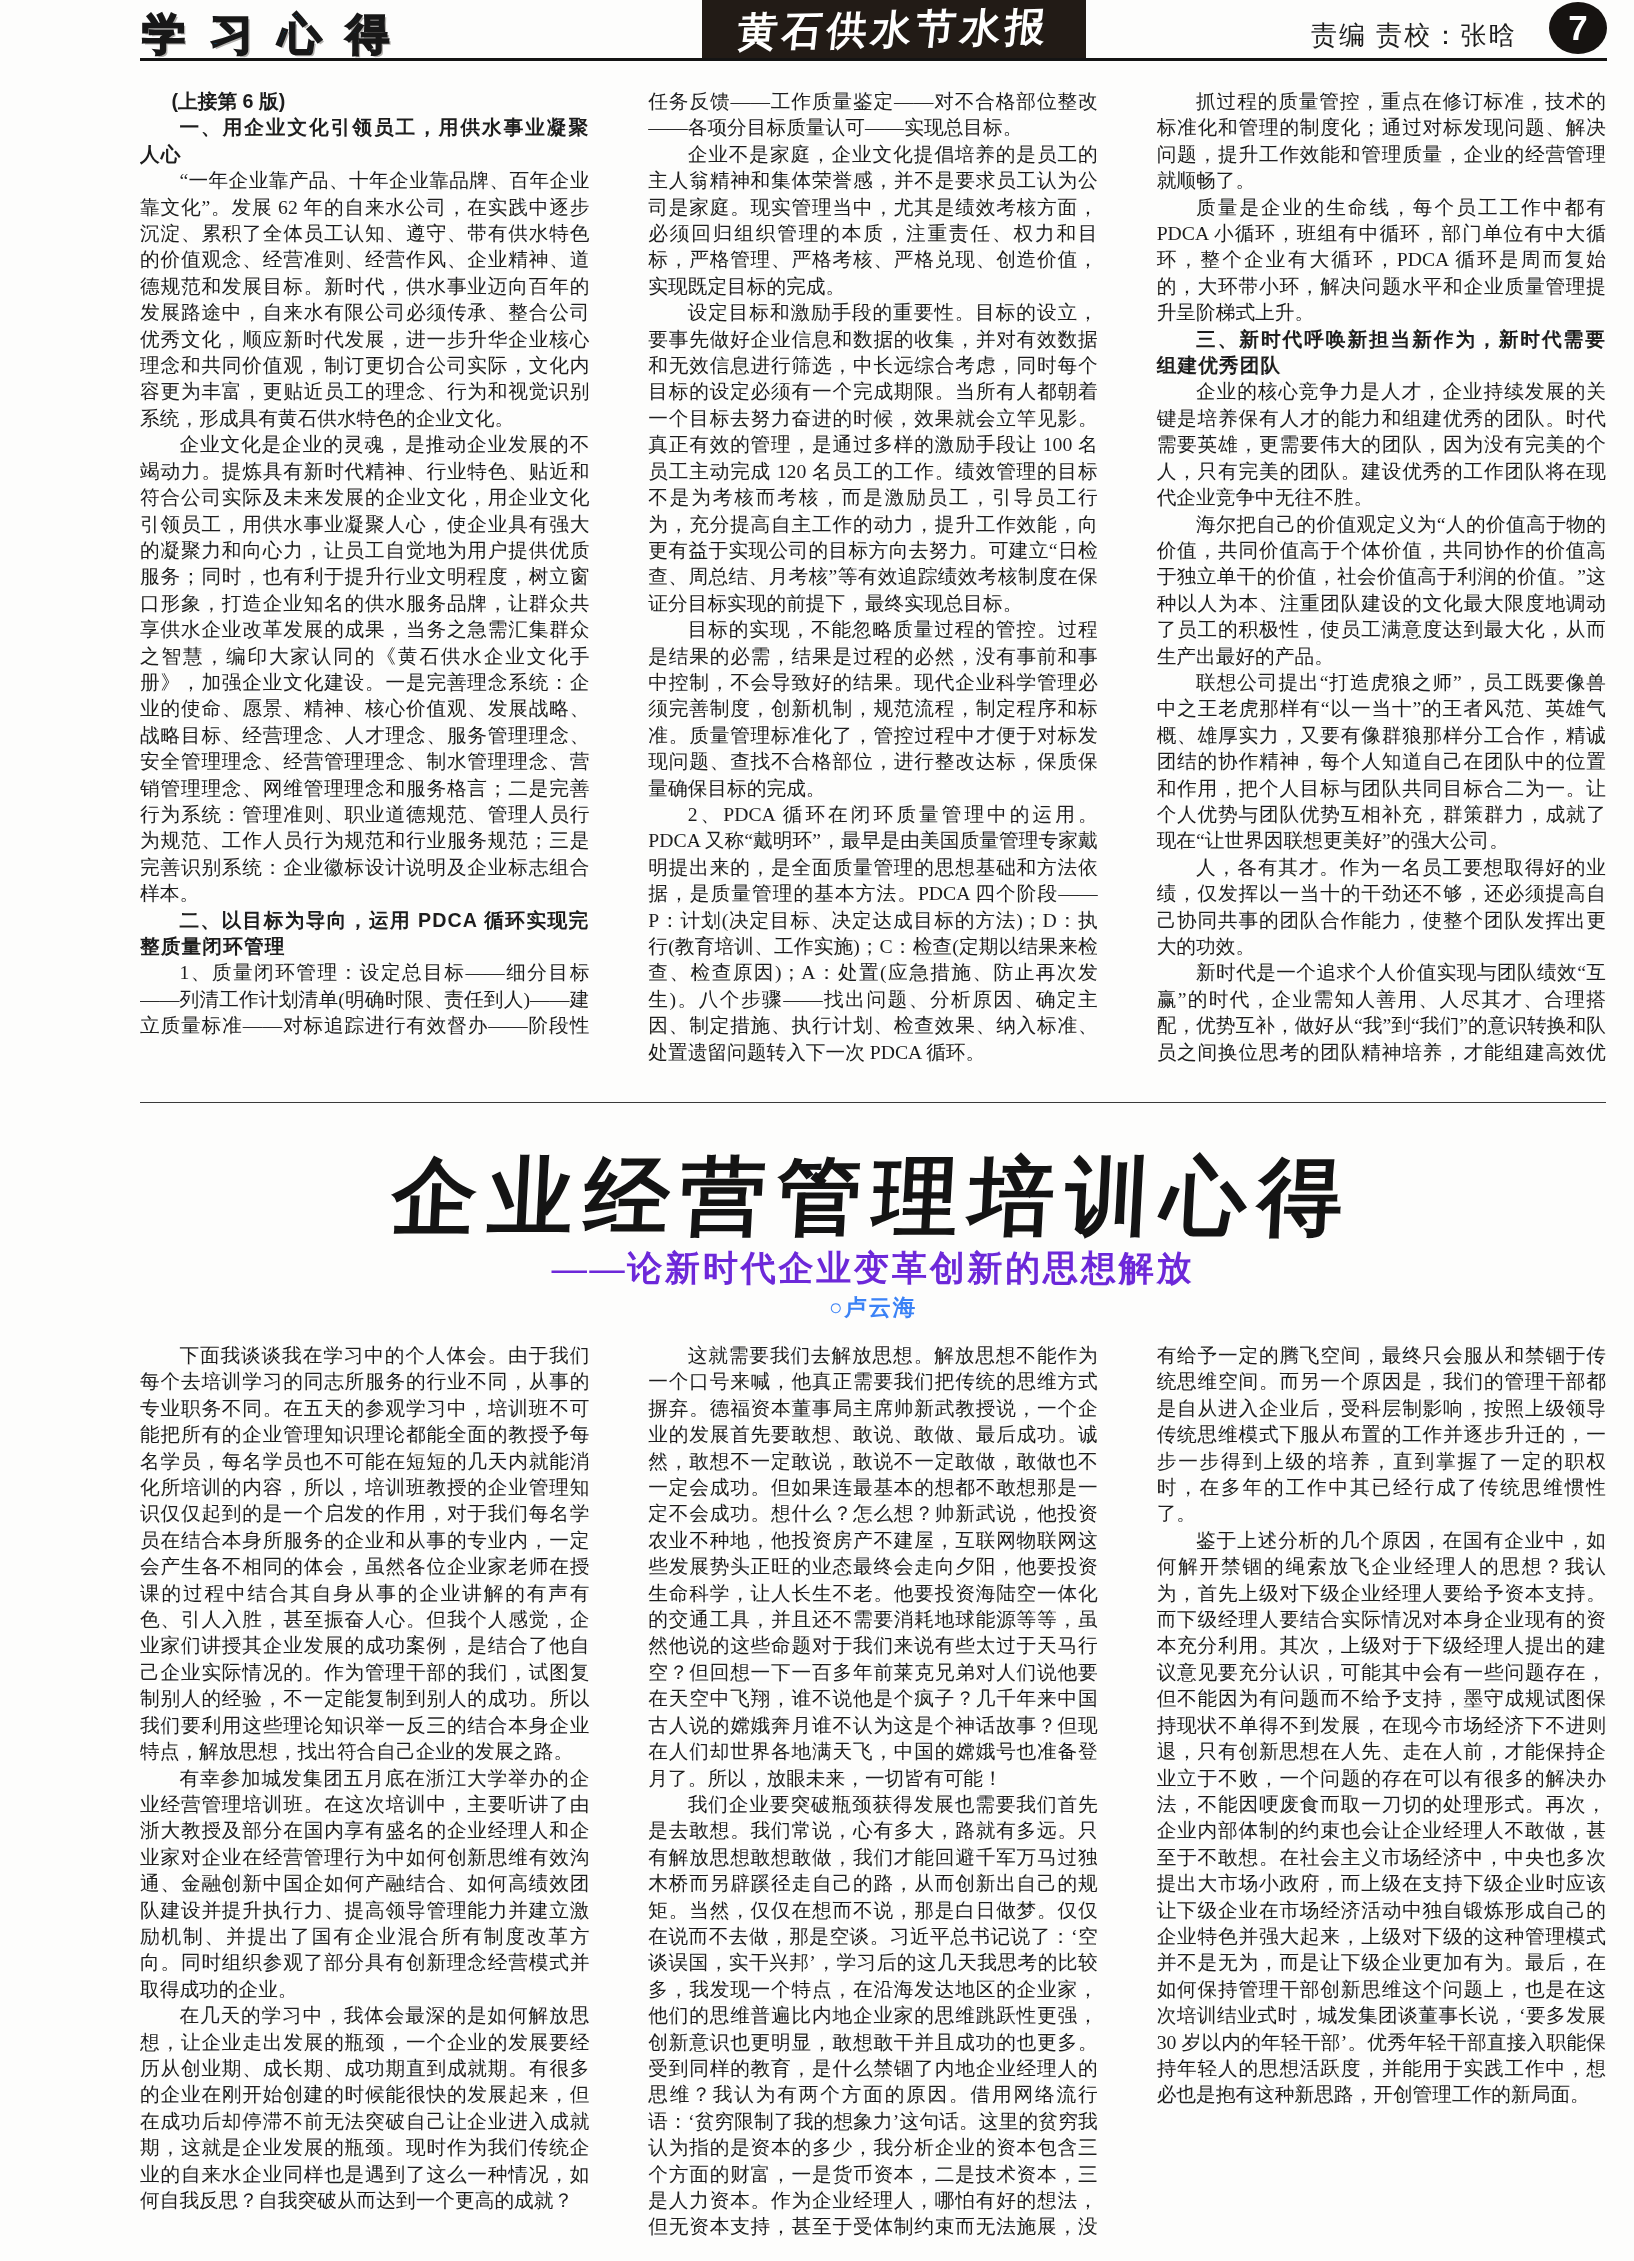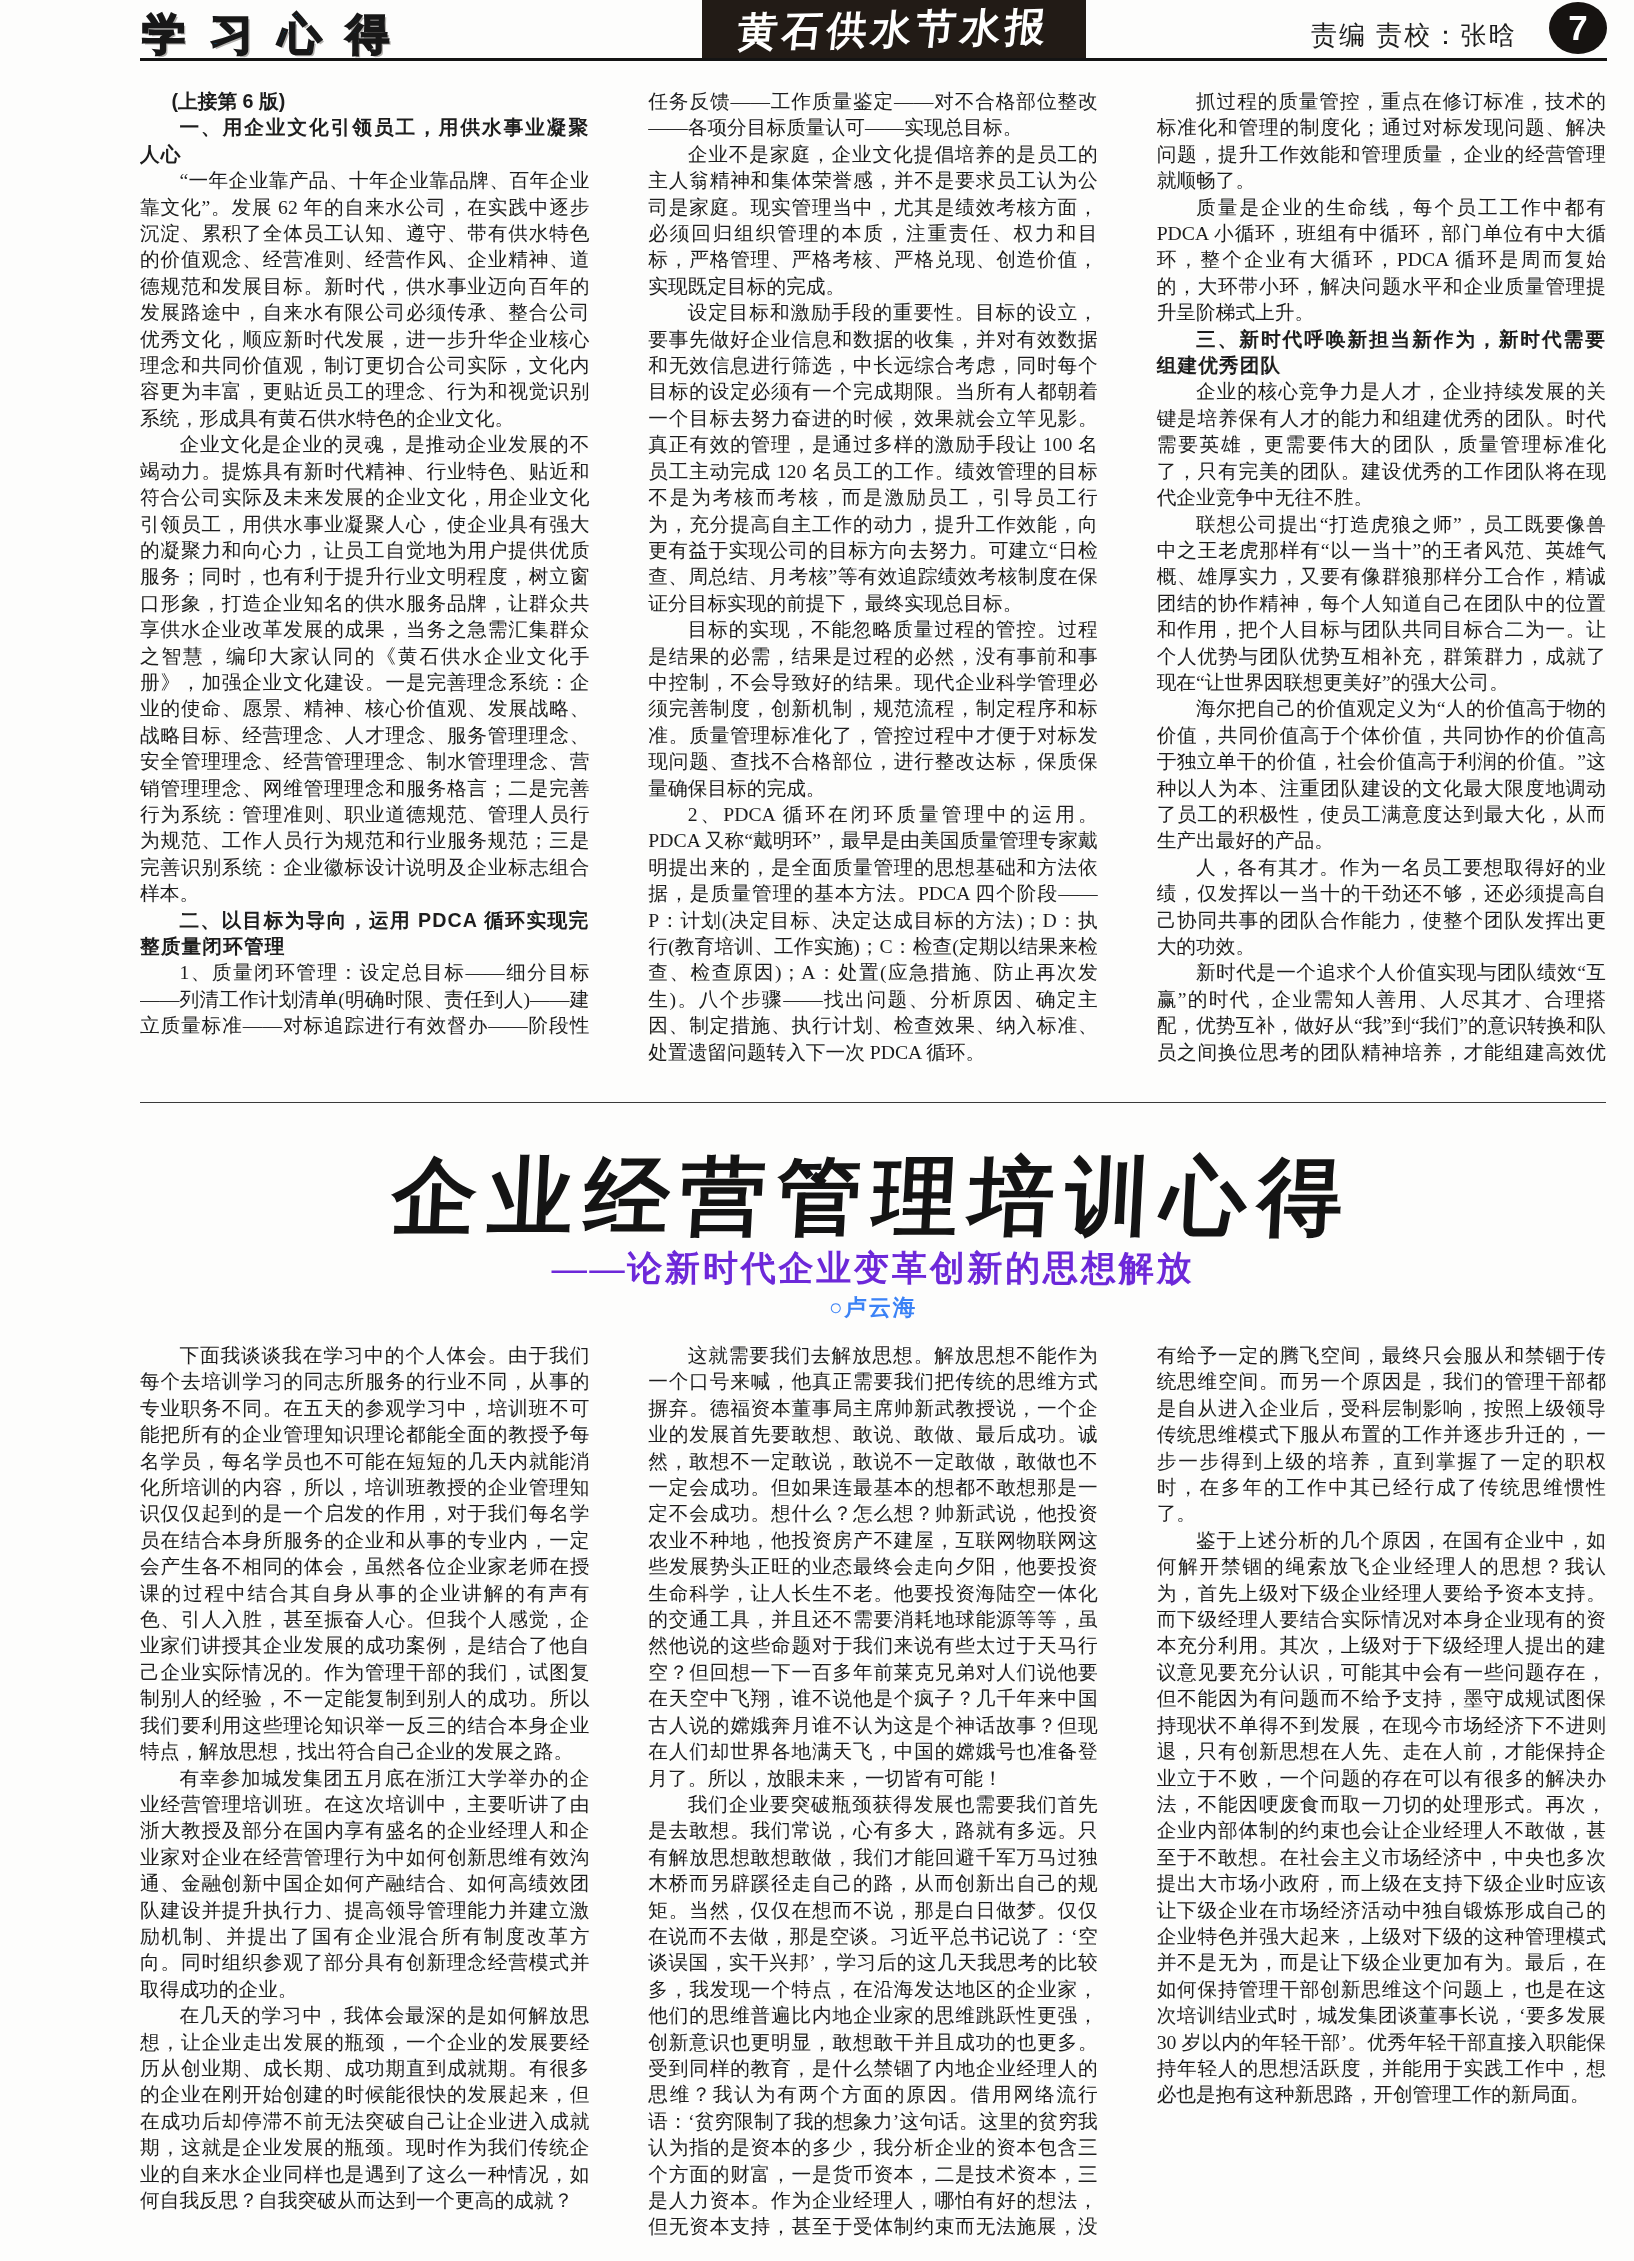--- a/index.html
+++ b/index.html
@@ -93,23 +93,23 @@
     <p class="body">企业文化是企业的灵魂，是推动企业发展的不竭动力。提炼具有新时代精神、行业特色、贴近和符合公司实际及未来发展的企业文化，用企业文化引领员工，用供水事业凝聚人心，使企业具有强大的凝聚力和向心力，让员工自觉地为用户提供优质服务；同时，也有利于提升行业文明程度，树立窗口形象，打造企业知名的供水服务品牌，让群众共享供水企业改革发展的成果，当务之急需汇集群众之智慧，编印大家认同的《黄石供水企业文化手册》，加强企业文化建设。一是完善理念系统：企业的使命、愿景、精神、核心价值观、发展战略、战略目标、经营理念、人才理念、服务管理理念、安全管理理念、经营管理理念、制水管理理念、营销管理理念、网维管理理念和服务格言；二是完善行为系统：管理准则、职业道德规范、管理人员行为规范、工作人员行为规范和行业服务规范；三是完善识别系统：企业徽标设计说明及企业标志组合样本。</p>
     <p class="heading">二、以目标为导向，运用 PDCA 循环实现完整质量闭环管理</p>
     <p class="body">1、质量闭环管理：设定总目标——细分目标——列清工作计划清单(明确时限、责任到人)——建立质量标准——对标追踪进行有效督办——阶段性任务反馈——工作质量鉴定——对不合格部位整改——各项分目标质量认可——实现总目标。</p>
     <p class="body">企业不是家庭，企业文化提倡培养的是员工的主人翁精神和集体荣誉感，并不是要求员工认为公司是家庭。现实管理当中，尤其是绩效考核方面，必须回归组织管理的本质，注重责任、权力和目标，严格管理、严格考核、严格兑现、创造价值，实现既定目标的完成。</p>
     <p class="body">设定目标和激励手段的重要性。目标的设立，要事先做好企业信息和数据的收集，并对有效数据和无效信息进行筛选，中长远综合考虑，同时每个目标的设定必须有一个完成期限。当所有人都朝着一个目标去努力奋进的时候，效果就会立竿见影。真正有效的管理，是通过多样的激励手段让 100 名员工主动完成 120 名员工的工作。绩效管理的目标不是为考核而考核，而是激励员工，引导员工行为，充分提高自主工作的动力，提升工作效能，向更有益于实现公司的目标方向去努力。可建立“日检查、周总结、月考核”等有效追踪绩效考核制度在保证分目标实现的前提下，最终实现总目标。</p>
     <p class="body">目标的实现，不能忽略质量过程的管控。过程是结果的必需，结果是过程的必然，没有事前和事中控制，不会导致好的结果。现代企业科学管理必须完善制度，创新机制，规范流程，制定程序和标准。质量管理标准化了，管控过程中才便于对标发现问题、查找不合格部位，进行整改达标，保质保量确保目标的完成。</p>
     <p class="body">2、PDCA 循环在闭环质量管理中的运用。PDCA 又称“戴明环”，最早是由美国质量管理专家戴明提出来的，是全面质量管理的思想基础和方法依据，是质量管理的基本方法。PDCA 四个阶段——P：计划(决定目标、决定达成目标的方法)；D：执行(教育培训、工作实施)；C：检查(定期以结果来检查、检查原因)；A：处置(应急措施、防止再次发生)。八个步骤——找出问题、分析原因、确定主因、制定措施、执行计划、检查效果、纳入标准、处置遗留问题转入下一次 PDCA 循环。</p>
     <p class="body">抓过程的质量管控，重点在修订标准，技术的标准化和管理的制度化；通过对标发现问题、解决问题，提升工作效能和管理质量，企业的经营管理就顺畅了。</p>
     <p class="body">质量是企业的生命线，每个员工工作中都有 PDCA 小循环，班组有中循环，部门单位有中大循环，整个企业有大循环，PDCA 循环是周而复始的，大环带小环，解决问题水平和企业质量管理提升呈阶梯式上升。</p>
     <p class="heading">三、新时代呼唤新担当新作为，新时代需要组建优秀团队</p>
-    <p class="body">企业的核心竞争力是人才，企业持续发展的关键是培养保有人才的能力和组建优秀的团队。时代需要英雄，更需要伟大的团队，质量管理标准化了，只有完美的团队。建设优秀的工作团队将在现代企业竞争中无往不胜。</p>
+    <p class="body">企业的核心竞争力是人才，企业持续发展的关键是培养保有人才的能力和组建优秀的团队。时代需要英雄，更需要伟大的团队，因为没有完美的个人，只有完美的团队。建设优秀的工作团队将在现代企业竞争中无往不胜。</p>
+    <p class="body">海尔把自己的价值观定义为“人的价值高于物的价值，共同价值高于个体价值，共同协作的价值高于独立单干的价值，社会价值高于利润的价值。”这种以人为本、注重团队建设的文化最大限度地调动了员工的积极性，使员工满意度达到最大化，从而生产出最好的产品。</p>
     <p class="body">联想公司提出“打造虎狼之师”，员工既要像兽中之王老虎那样有“以一当十”的王者风范、英雄气概、雄厚实力，又要有像群狼那样分工合作，精诚团结的协作精神，每个人知道自己在团队中的位置和作用，把个人目标与团队共同目标合二为一。让个人优势与团队优势互相补充，群策群力，成就了现在“让世界因联想更美好”的强大公司。</p>
-    <p class="body">海尔把自己的价值观定义为“人的价值高于物的价值，共同价值高于个体价值，共同协作的价值高于独立单干的价值，社会价值高于利润的价值。”这种以人为本、注重团队建设的文化最大限度地调动了员工的积极性，使员工满意度达到最大化，从而生产出最好的产品。</p>
     <p class="body">人，各有其才。作为一名员工要想取得好的业绩，仅发挥以一当十的干劲还不够，还必须提高自己协同共事的团队合作能力，使整个团队发挥出更大的功效。</p>
     <p class="body">新时代是一个追求个人价值实现与团队绩效“互赢”的时代，企业需知人善用、人尽其才、合理搭配，优势互补，做好从“我”到“我们”的意识转换和队员之间换位思考的团队精神培养，才能组建高效优秀的团队，实现滴水成河、汇聚成洋、终流成海，造就可持续发展的百年供水企业。</p>
   </section>
 
 <div class="articles-divider"></div>
 
 <div class="a2-title">企业经营管理培训心得</div>
 <div class="a2-subtitle">——论新时代企业变革创新的思想解放</div>
 <div class="a2-author">○卢云海</div>
 

